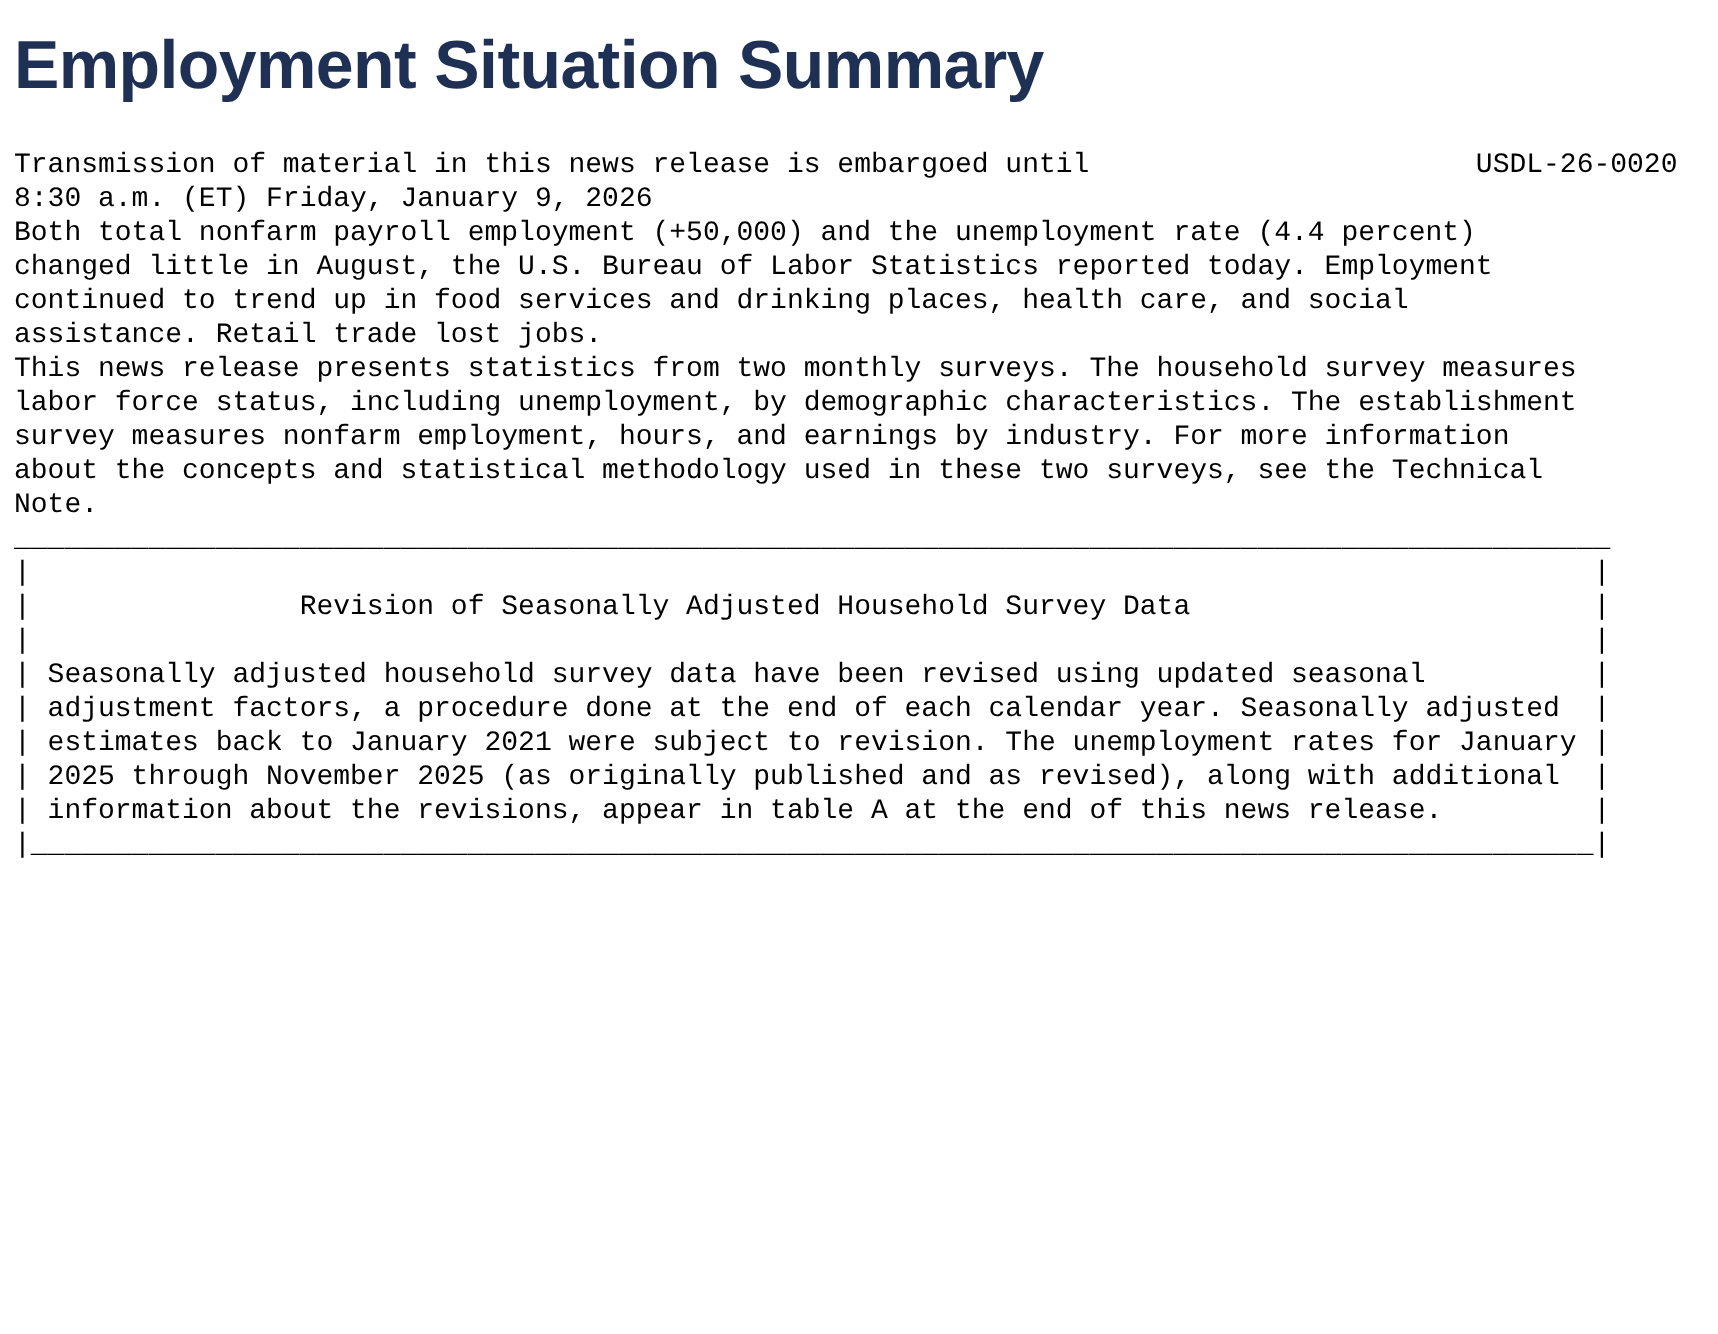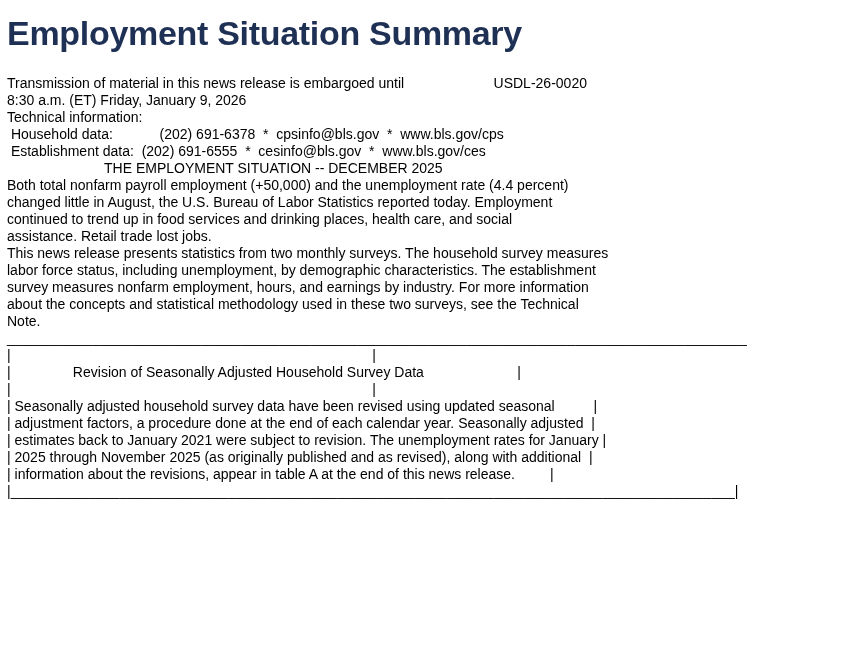--- a/index.html
+++ b/index.html
@@ -16,47 +16,43 @@
   }
   h1.page-title {
     font-family: "Liberation Sans", sans-serif;
     font-weight: bold;
     font-size: 34px;
     line-height: 1.15;
     letter-spacing: -0.3px;
     margin: 14px 0 0 0;
   }
   pre.mono-block {
-    font-family: Liberation Sans, sans-serif;
+    font-family: Liberation Mono, monospace;
     font-size: 14px;
     line-height: 17px;
     margin: 0;
     color: #000000;
     white-space: pre;
   }
   pre.first-block { margin-top: 22px; }
   .gap-1 { margin-top: 17px; }
   .gap-2 { margin-top: 34px; }
 </style>
 </head>
 <body>
 
 <h1 class="page-title" style="color: rgb(31, 48, 85);">Employment Situation Summary</h1>
 
 <main>
 
   <pre class="mono-block first-block">Transmission of material in this news release is embargoed until                       USDL-26-0020
 8:30 a.m. (ET) Friday, January 9, 2026</pre>
 
-  <pre class="mono-block gap-1">Technical information:
- Household data:            (202) 691-6378  *  cpsinfo@bls.gov  *  www.bls.gov/cps
- Establishment data:  (202) 691-6555  *  cesinfo@bls.gov  *  www.bls.gov/ces</pre>
 
 
-  <pre class="mono-block gap-2">                         THE EMPLOYMENT SITUATION -- DECEMBER 2025</pre>
 
   <pre class="mono-block gap-2">Both total nonfarm payroll employment (+50,000) and the unemployment rate (4.4 percent)
 changed little in August, the U.S. Bureau of Labor Statistics reported today. Employment
 continued to trend up in food services and drinking places, health care, and social
 assistance. Retail trade lost jobs.</pre>
 
   <pre class="mono-block gap-1">This news release presents statistics from two monthly surveys. The household survey measures
 labor force status, including unemployment, by demographic characteristics. The establishment
 survey measures nonfarm employment, hours, and earnings by industry. For more information
 about the concepts and statistical methodology used in these two surveys, see the Technical

